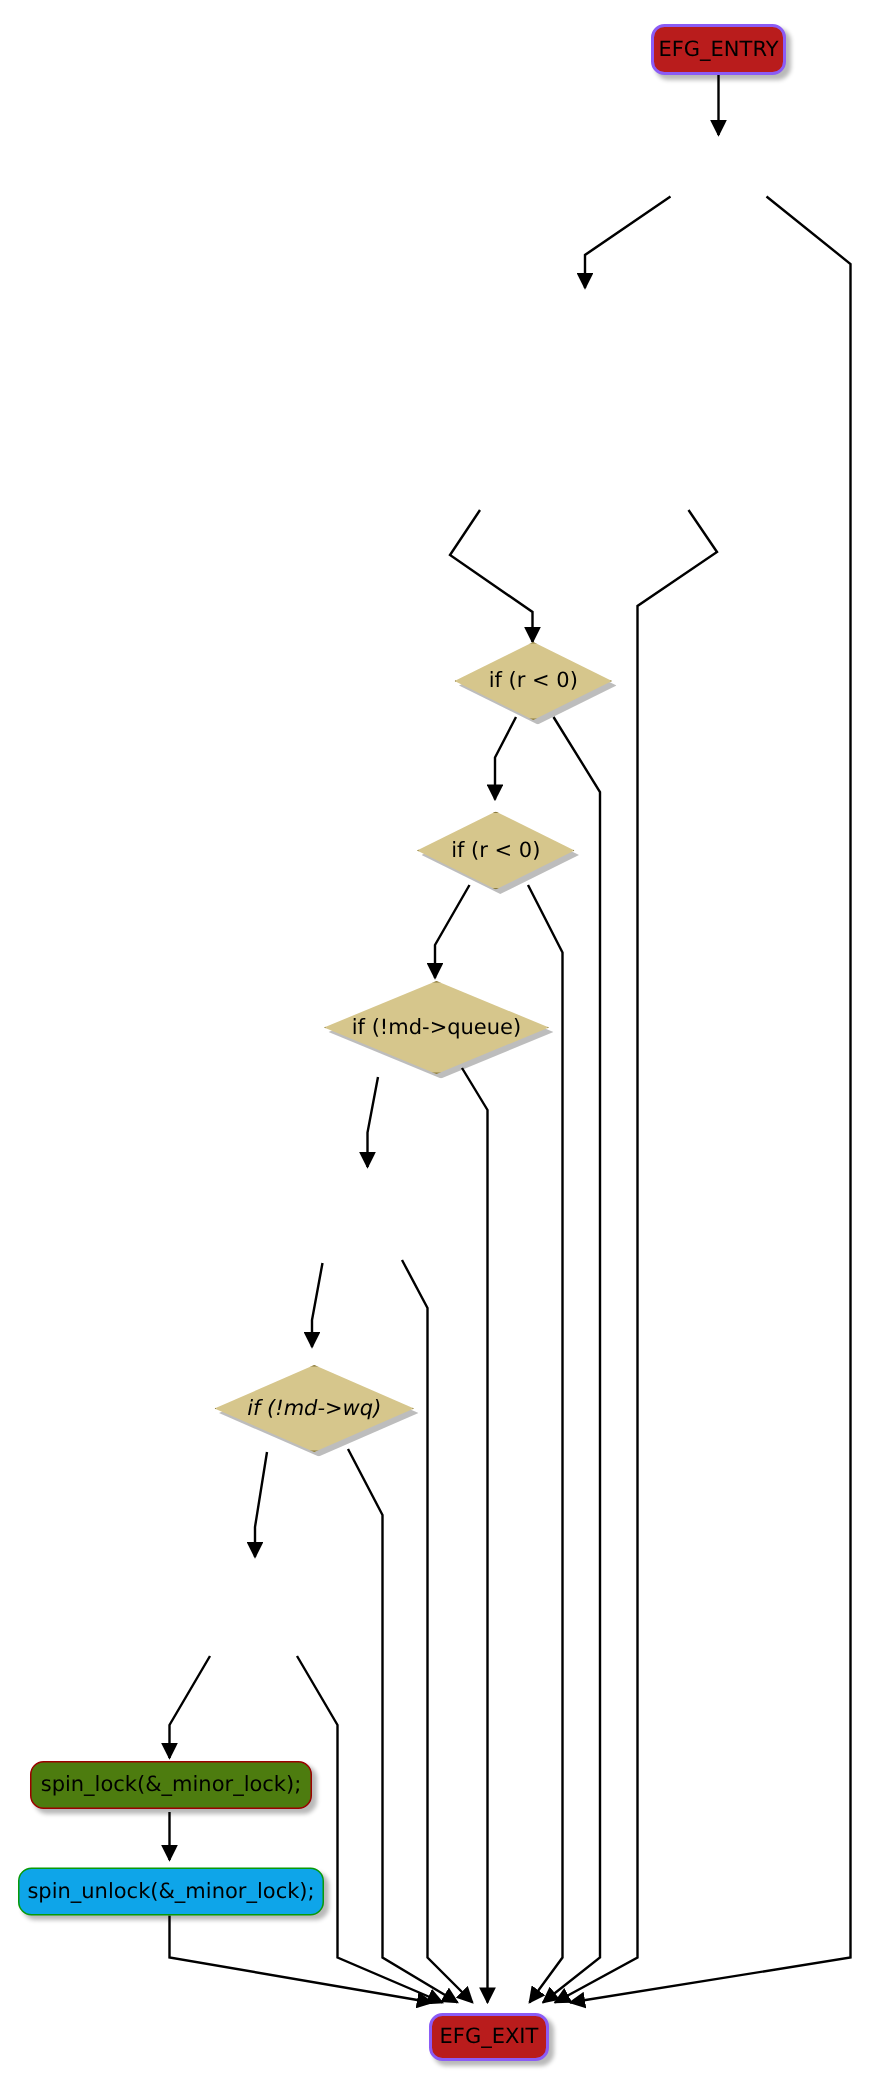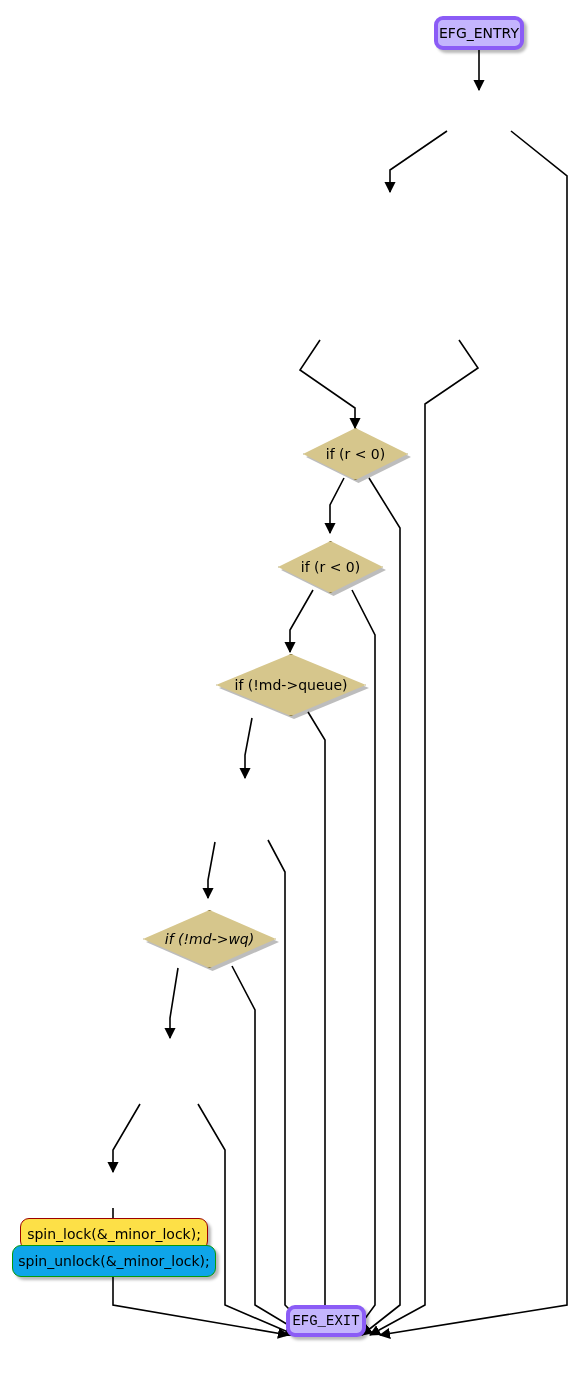--- a/index.html
+++ b/index.html
@@ -8,38 +8,38 @@
     font-family:"DejaVu Sans","Liberation Sans",sans-serif;
     overflow:hidden;position:relative;
   }
   #canvas{position:absolute;left:0;top:0;width:582px;height:1390px;}
   svg.edges{position:absolute;left:0;top:0;width:582px;height:1390px;pointer-events:none;}
   .node{position:absolute;box-sizing:border-box;}
 
   
   .term{
     border-radius:9px;
-    border:4px solid #8b5cf6;
-    background:#c4b5fd;
+    border:2px solid #8b5cf6;
+    background:#b91c1c;
     color:#000;
     display:flex;align-items:center;justify-content:center;
     font-size:14px;
     box-shadow:3px 3px 3px rgba(0,0,0,0.28);
     white-space:nowrap;
   }
   .act{
     border-radius:9px;
     border:1px solid #2b2b2b;
     color:#000;
     display:flex;align-items:center;justify-content:center;
     font-size:14px;
     box-shadow:3px 3px 3px rgba(0,0,0,0.28);
     white-space:nowrap;
   }
-  .act.red{background:#fde047;border-color:#9c0000;margin-top:44px;}
+  .act.red{background:#4d7c0f;border-color:#9c0000;}
   .act.green{background:#0ea5e9;border-color:#089a08;}
 
   
   .diamond{position:absolute;}
   .diamond .shape{
     position:absolute;left:0;top:0;width:100%;height:100%;
     background:#d6c68c;
     border:1px solid #8a7a3f;
     box-sizing:border-box;
     clip-path:polygon(50% 0%,100% 50%,50% 100%,0% 50%);
@@ -142,17 +142,17 @@
 
 
   <div class="node act red" style="left:20px;top:1174px;width:188px;height:32px;">
     <span>spin_lock(&amp;_minor_lock);</span>
   </div>
 
   <div class="node act green" style="left:12px;top:1245px;width:204px;height:32px;">
     <span>spin_unlock(&amp;_minor_lock);</span>
   </div>
 
-  <div class="node term" style="left:286px;top:1305px;width:80px;height:32px;font-family:Liberation Mono, monospace;">
+  <div class="node term" style="left:286px;top:1342px;width:80px;height:32px;">
     <span>EFG_EXIT</span>
   </div>
 
 </div>
 
 </body></html>

